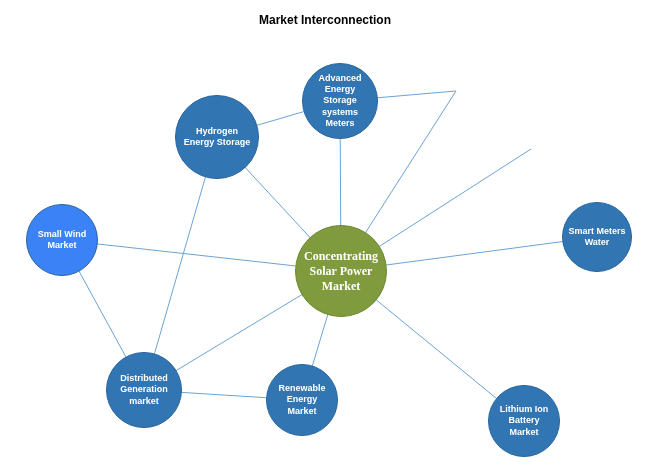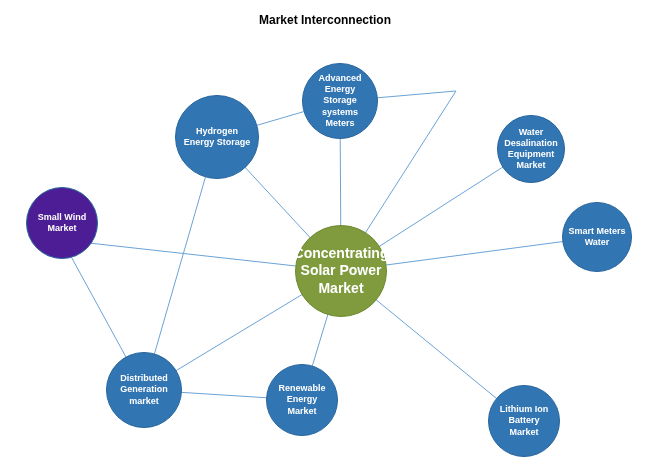--- a/index.html
+++ b/index.html
@@ -31,21 +31,21 @@
     align-items: center;
     justify-content: center;
     text-align: center;
     box-sizing: border-box;
     padding: 5px;
     font-size: 9px;
     font-weight: bold;
     line-height: 1.25;
     overflow-wrap: break-word;
   }
-  .node.center { font-size: 14px; }
+  .node.center { font-size: 12px; font-family: Liberation Serif, serif; }
 </style>
 </head>
 <body>
 
 <div class="stage">
   <svg class="edges-layer" width="650" height="471">
       <line x1="341" y1="271" x2="217" y2="137" stroke="#6ba3d6" stroke-width="1"></line>
       <line x1="341" y1="271" x2="340" y2="101" stroke="#6ba3d6" stroke-width="1"></line>
       <line x1="341" y1="271" x2="456" y2="91" stroke="#6ba3d6" stroke-width="1"></line>
       <line x1="341" y1="271" x2="531" y2="149" stroke="#6ba3d6" stroke-width="1"></line>
@@ -63,31 +63,28 @@
   <div class="diagram-title" style="color: #000000;">Market Interconnection</div>
 <div class="node center" style="left: 295px; top: 225px; width: 92px; height: 92px; background: rgb(127, 155, 61); border: 1px solid rgb(109, 138, 49); color: rgb(255, 255, 255);">
       <span>Concentrating Solar Power Market</span>
     </div>
     <div class="node" style="left: 175px; top: 95px; width: 84px; height: 84px; background: rgb(49, 117, 178); border: 1px solid rgb(39, 101, 157); color: rgb(255, 255, 255);">
       <span>Hydrogen Energy Storage</span>
     </div>
     <div class="node" style="left: 302px; top: 63px; width: 76px; height: 76px; background: rgb(49, 117, 178); border: 1px solid rgb(39, 101, 157); color: rgb(255, 255, 255);">
       <span>Advanced Energy Storage systems Meters</span>
     </div>
-    <div class="node" style="left: 497px; top: 115px; width: 68px; height: 68px; background: rgb(49, 117, 178); border: 1px solid rgb(39, 101, 157); color: rgb(255, 255, 255);">
-      <span>Water Desalination Equipment Market</span>
-    </div>
     <div class="node" style="left: 562px; top: 202px; width: 70px; height: 70px; background: rgb(49, 117, 178); border: 1px solid rgb(39, 101, 157); color: rgb(255, 255, 255);">
       <span>Smart Meters Water</span>
     </div>
     <div class="node" style="left: 266px; top: 364px; width: 72px; height: 72px; background: rgb(49, 117, 178); border: 1px solid rgb(39, 101, 157); color: rgb(255, 255, 255);">
       <span>Renewable Energy Market</span>
     </div>
     <div class="node" style="left: 488px; top: 385px; width: 72px; height: 72px; background: rgb(49, 117, 178); border: 1px solid rgb(39, 101, 157); color: rgb(255, 255, 255);">
       <span>Lithium Ion Battery Market</span>
     </div>
     <div class="node" style="left: 106px; top: 352px; width: 76px; height: 76px; background: rgb(49, 117, 178); border: 1px solid rgb(39, 101, 157); color: rgb(255, 255, 255);">
       <span>Distributed Generation market</span>
     </div>
-    <div class="node" style="left: 26px; top: 187px; width: 72px; height: 72px; background: #4c1d95; border: 1px solid rgb(39, 101, 157); color: rgb(255, 255, 255);">
+    <div class="node" style="left: 26px; top: 204px; width: 72px; height: 72px; background: #3b82f6; border: 1px solid rgb(39, 101, 157); color: rgb(255, 255, 255);">
       <span>Small Wind Market</span>
     </div>
   </div>
 
 </body></html>

